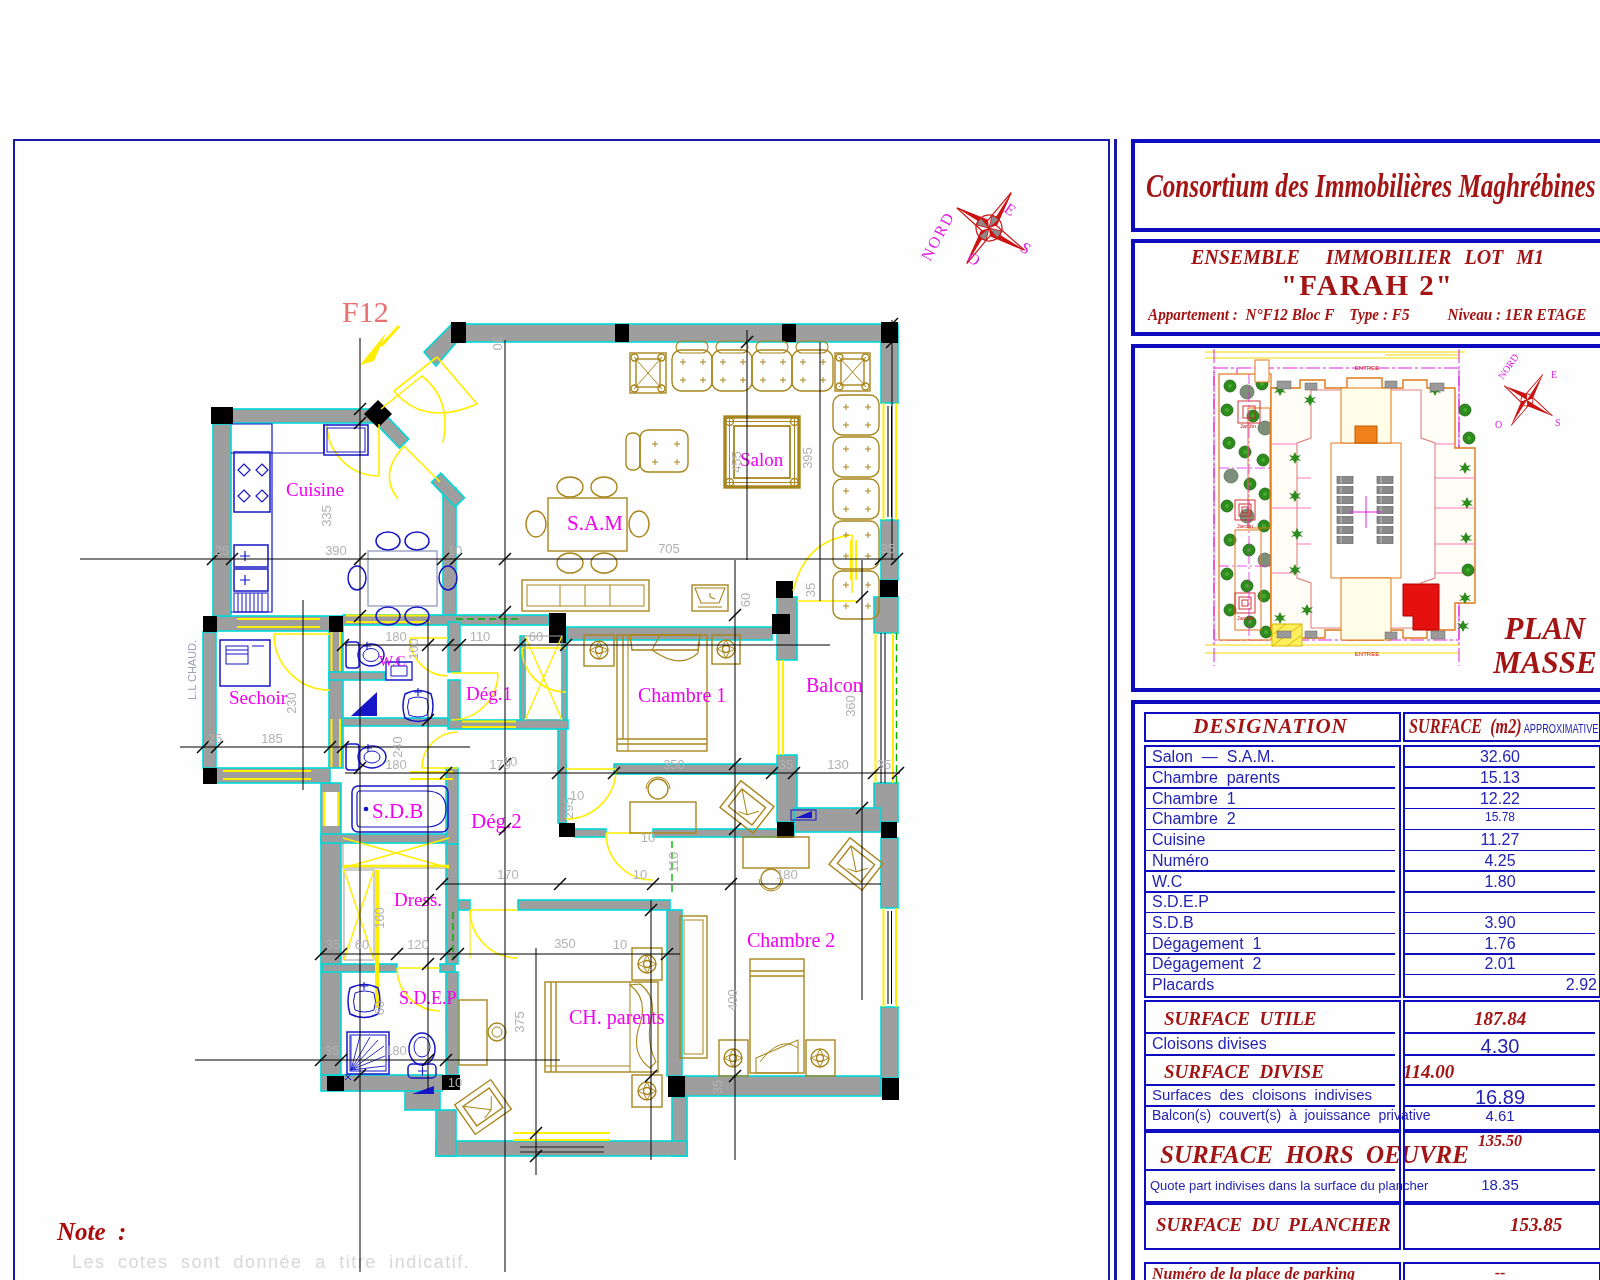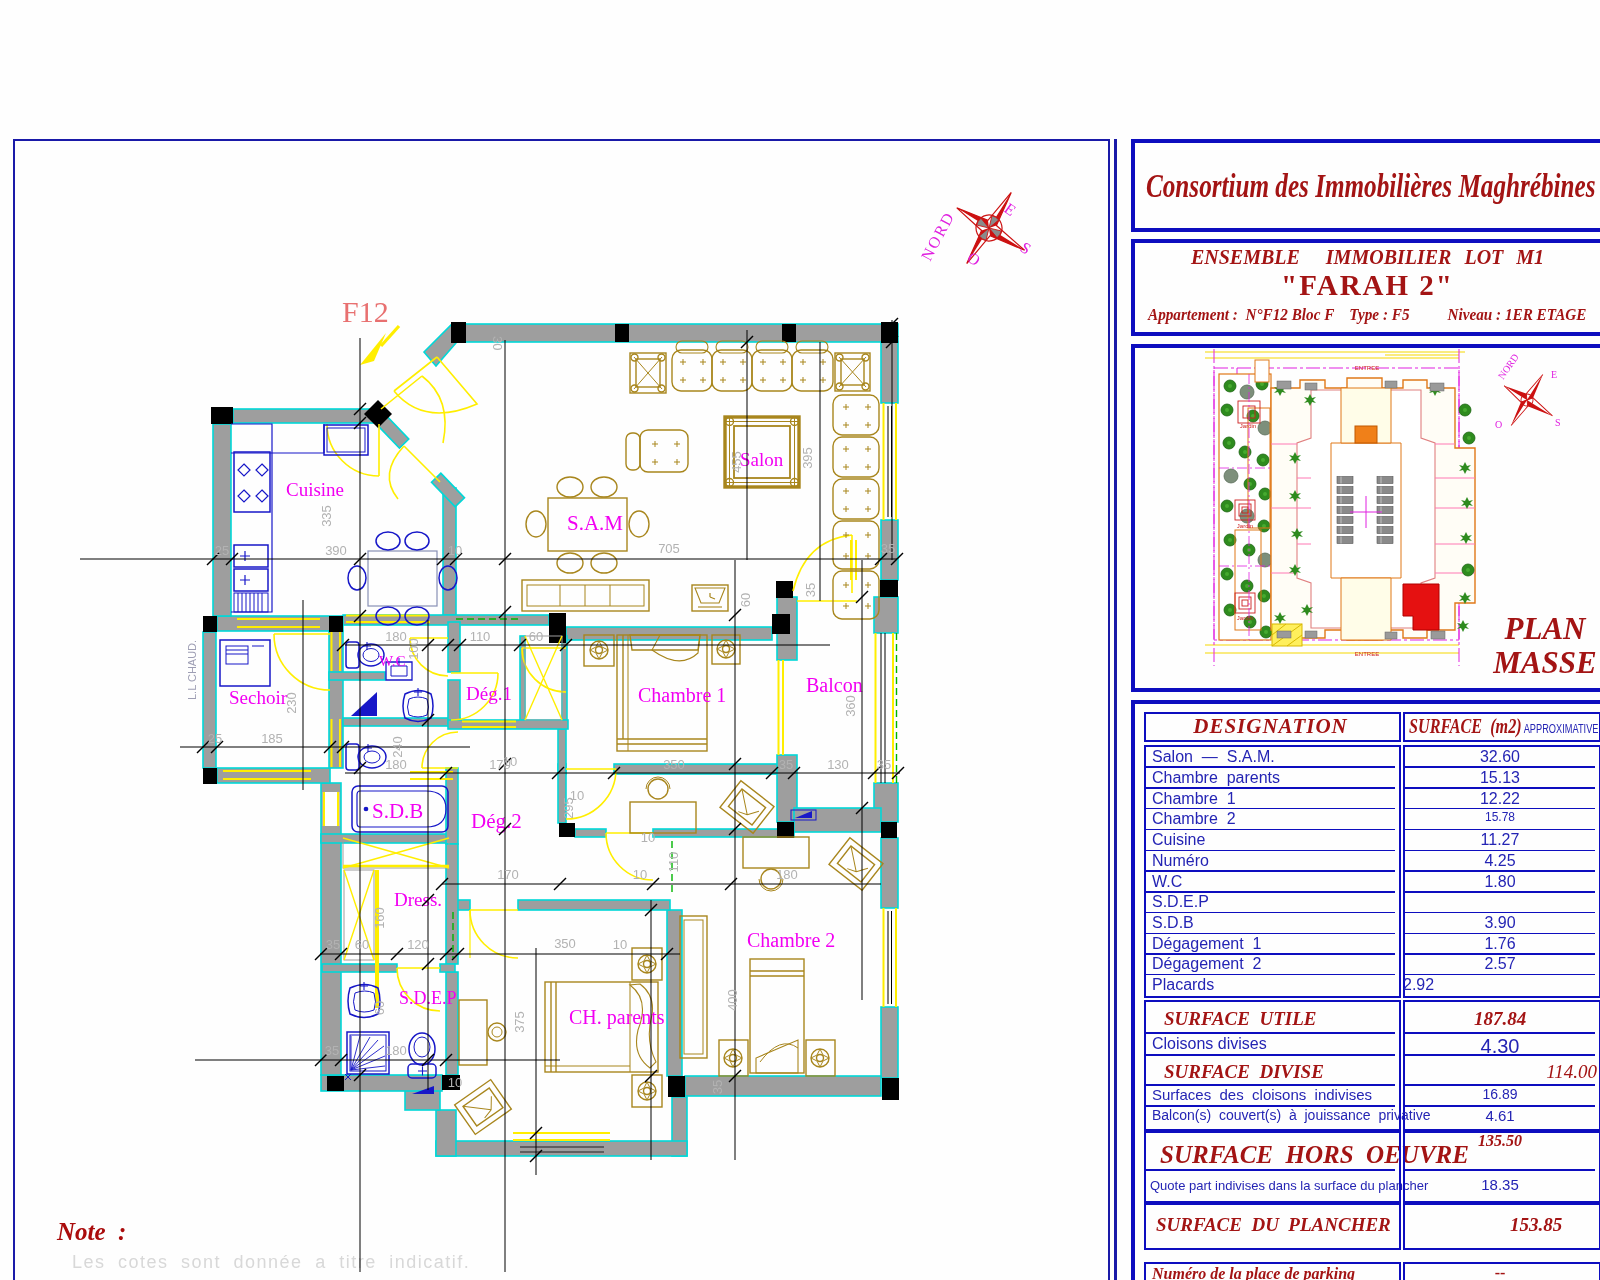--- a/index.html
+++ b/index.html
@@ -279,49 +279,49 @@
 <div class="abs blu" style="left:1403px;top:914px;width:194px;font-size:16px;text-align:center;">3.90</div>
 <div class="abs" style="left:1146px;top:932.5px;width:249px;height:1.5px;background:#0d0dbf;"></div>
 <div class="abs" style="left:1405px;top:932.5px;width:190px;height:1.5px;background:#0d0dbf;"></div>
 
 <div class="abs blu" style="left:1152px;top:935px;font-size:16px;">Dégagement &nbsp;1</div>
 <div class="abs blu" style="left:1403px;top:935px;width:194px;font-size:16px;text-align:center;">1.76</div>
 <div class="abs" style="left:1146px;top:953px;width:249px;height:1.5px;background:#0d0dbf;"></div>
 <div class="abs" style="left:1405px;top:953px;width:190px;height:1.5px;background:#0d0dbf;"></div>
 
 <div class="abs blu" style="left:1152px;top:955px;font-size:16px;">Dégagement &nbsp;2</div>
-<div class="abs blu" style="left:1403px;top:955px;width:194px;font-size:16px;text-align:center;">2.57</div>
+<div class="abs blu" style="left:1403px;top:955px;width:194px;font-size:16px;text-align:center;">2.01</div>
 <div class="abs" style="left:1146px;top:973.5px;width:249px;height:1.5px;background:#0d0dbf;"></div>
 <div class="abs" style="left:1405px;top:973.5px;width:190px;height:1.5px;background:#0d0dbf;"></div>
 
 <div class="abs blu" style="left:1152px;top:976px;font-size:16px;">Placards</div>
-<div class="abs blu" style="left:1403px;top:976px;width:194px;font-size:16px;text-align:left;">2.92</div>
+<div class="abs blu" style="left:1403px;top:976px;width:194px;font-size:16px;text-align:right;">2.92</div>
 </div>
 
 <div class="abs" style="left:1144px;top:1000px;width:253px;height:127px;border:2px solid #0d0dbf;"></div>
 <div class="abs" style="left:1403px;top:1000px;width:194px;height:127px;border:2px solid #0d0dbf;"></div>
 <div id="rows2">
 
 <div class="abs serif red" style="left:1164px;top:1008px;font-size:19px;font-style:italic;font-weight:bold;">SURFACE&nbsp; UTILE</div>
 <div class="abs serif red" style="left:1403px;top:1008px;width:194px;font-size:19px;font-style:italic;font-weight:bold;text-align:center;">187.84</div>
 <div class="abs" style="left:1146px;top:1032px;width:249px;height:1.5px;background:#0d0dbf;"></div>
 <div class="abs" style="left:1405px;top:1032px;width:190px;height:1.5px;background:#0d0dbf;"></div>
 
 <div class="abs blu" style="left:1152px;top:1035px;font-size:16px;">Cloisons divises</div>
 <div class="abs blu" style="left:1403px;top:1035px;width:194px;font-size:20px;text-align:center;">4.30</div>
 <div class="abs" style="left:1146px;top:1054px;width:249px;height:1.5px;background:#0d0dbf;"></div>
 <div class="abs" style="left:1405px;top:1054px;width:190px;height:1.5px;background:#0d0dbf;"></div>
 
 <div class="abs serif red" style="left:1164px;top:1061px;font-size:19px;font-style:italic;font-weight:bold;">SURFACE&nbsp; DIVISE</div>
-<div class="abs serif red" style="left:1403px;top:1061px;width:194px;font-size:19px;font-style:italic;font-weight:normal;text-align:right;">114.00</div>
+<div class="abs serif red" style="left:1403px;top:1061px;width:194px;font-size:19px;font-style:italic;font-weight:bold;text-align:left;">114.00</div>
 <div class="abs" style="left:1146px;top:1084px;width:249px;height:1.5px;background:#0d0dbf;"></div>
 <div class="abs" style="left:1405px;top:1084px;width:190px;height:1.5px;background:#0d0dbf;"></div>
 
 <div class="abs blu" style="left:1152px;top:1086px;font-size:15px;">Surfaces &nbsp;des &nbsp;cloisons &nbsp;indivises</div>
-<div class="abs blu" style="left:1403px;top:1086px;width:194px;font-size:14px;text-align:center;">16.89</div>
+<div class="abs blu" style="left:1403px;top:1086px;width:194px;font-size:20px;text-align:center;">16.89</div>
 <div class="abs" style="left:1146px;top:1105px;width:249px;height:1.5px;background:#0d0dbf;"></div>
 <div class="abs" style="left:1405px;top:1105px;width:190px;height:1.5px;background:#0d0dbf;"></div>
 
 <div class="abs blu" style="left:1152px;top:1107px;font-size:14px;">Balcon(s) &nbsp;couvert(s) &nbsp;à &nbsp;jouissance &nbsp;privative</div>
 <div class="abs blu" style="left:1403px;top:1107px;width:194px;font-size:15px;text-align:center;">4.61</div>
 
 <div class="abs serif red" style="left:1160px;top:1141px;font-size:25px;font-style:italic;font-weight:bold;">SURFACE&nbsp; HORS&nbsp; OEUVRE</div>
 <div class="abs serif red" style="left:1403px;top:1132px;width:194px;font-size:16px;font-style:italic;font-weight:bold;text-align:center;">135.50</div>
 <div class="abs" style="left:1146px;top:1169px;width:249px;height:1.5px;background:#0d0dbf;"></div>
 <div class="abs" style="left:1405px;top:1169px;width:190px;height:1.5px;background:#0d0dbf;"></div>

